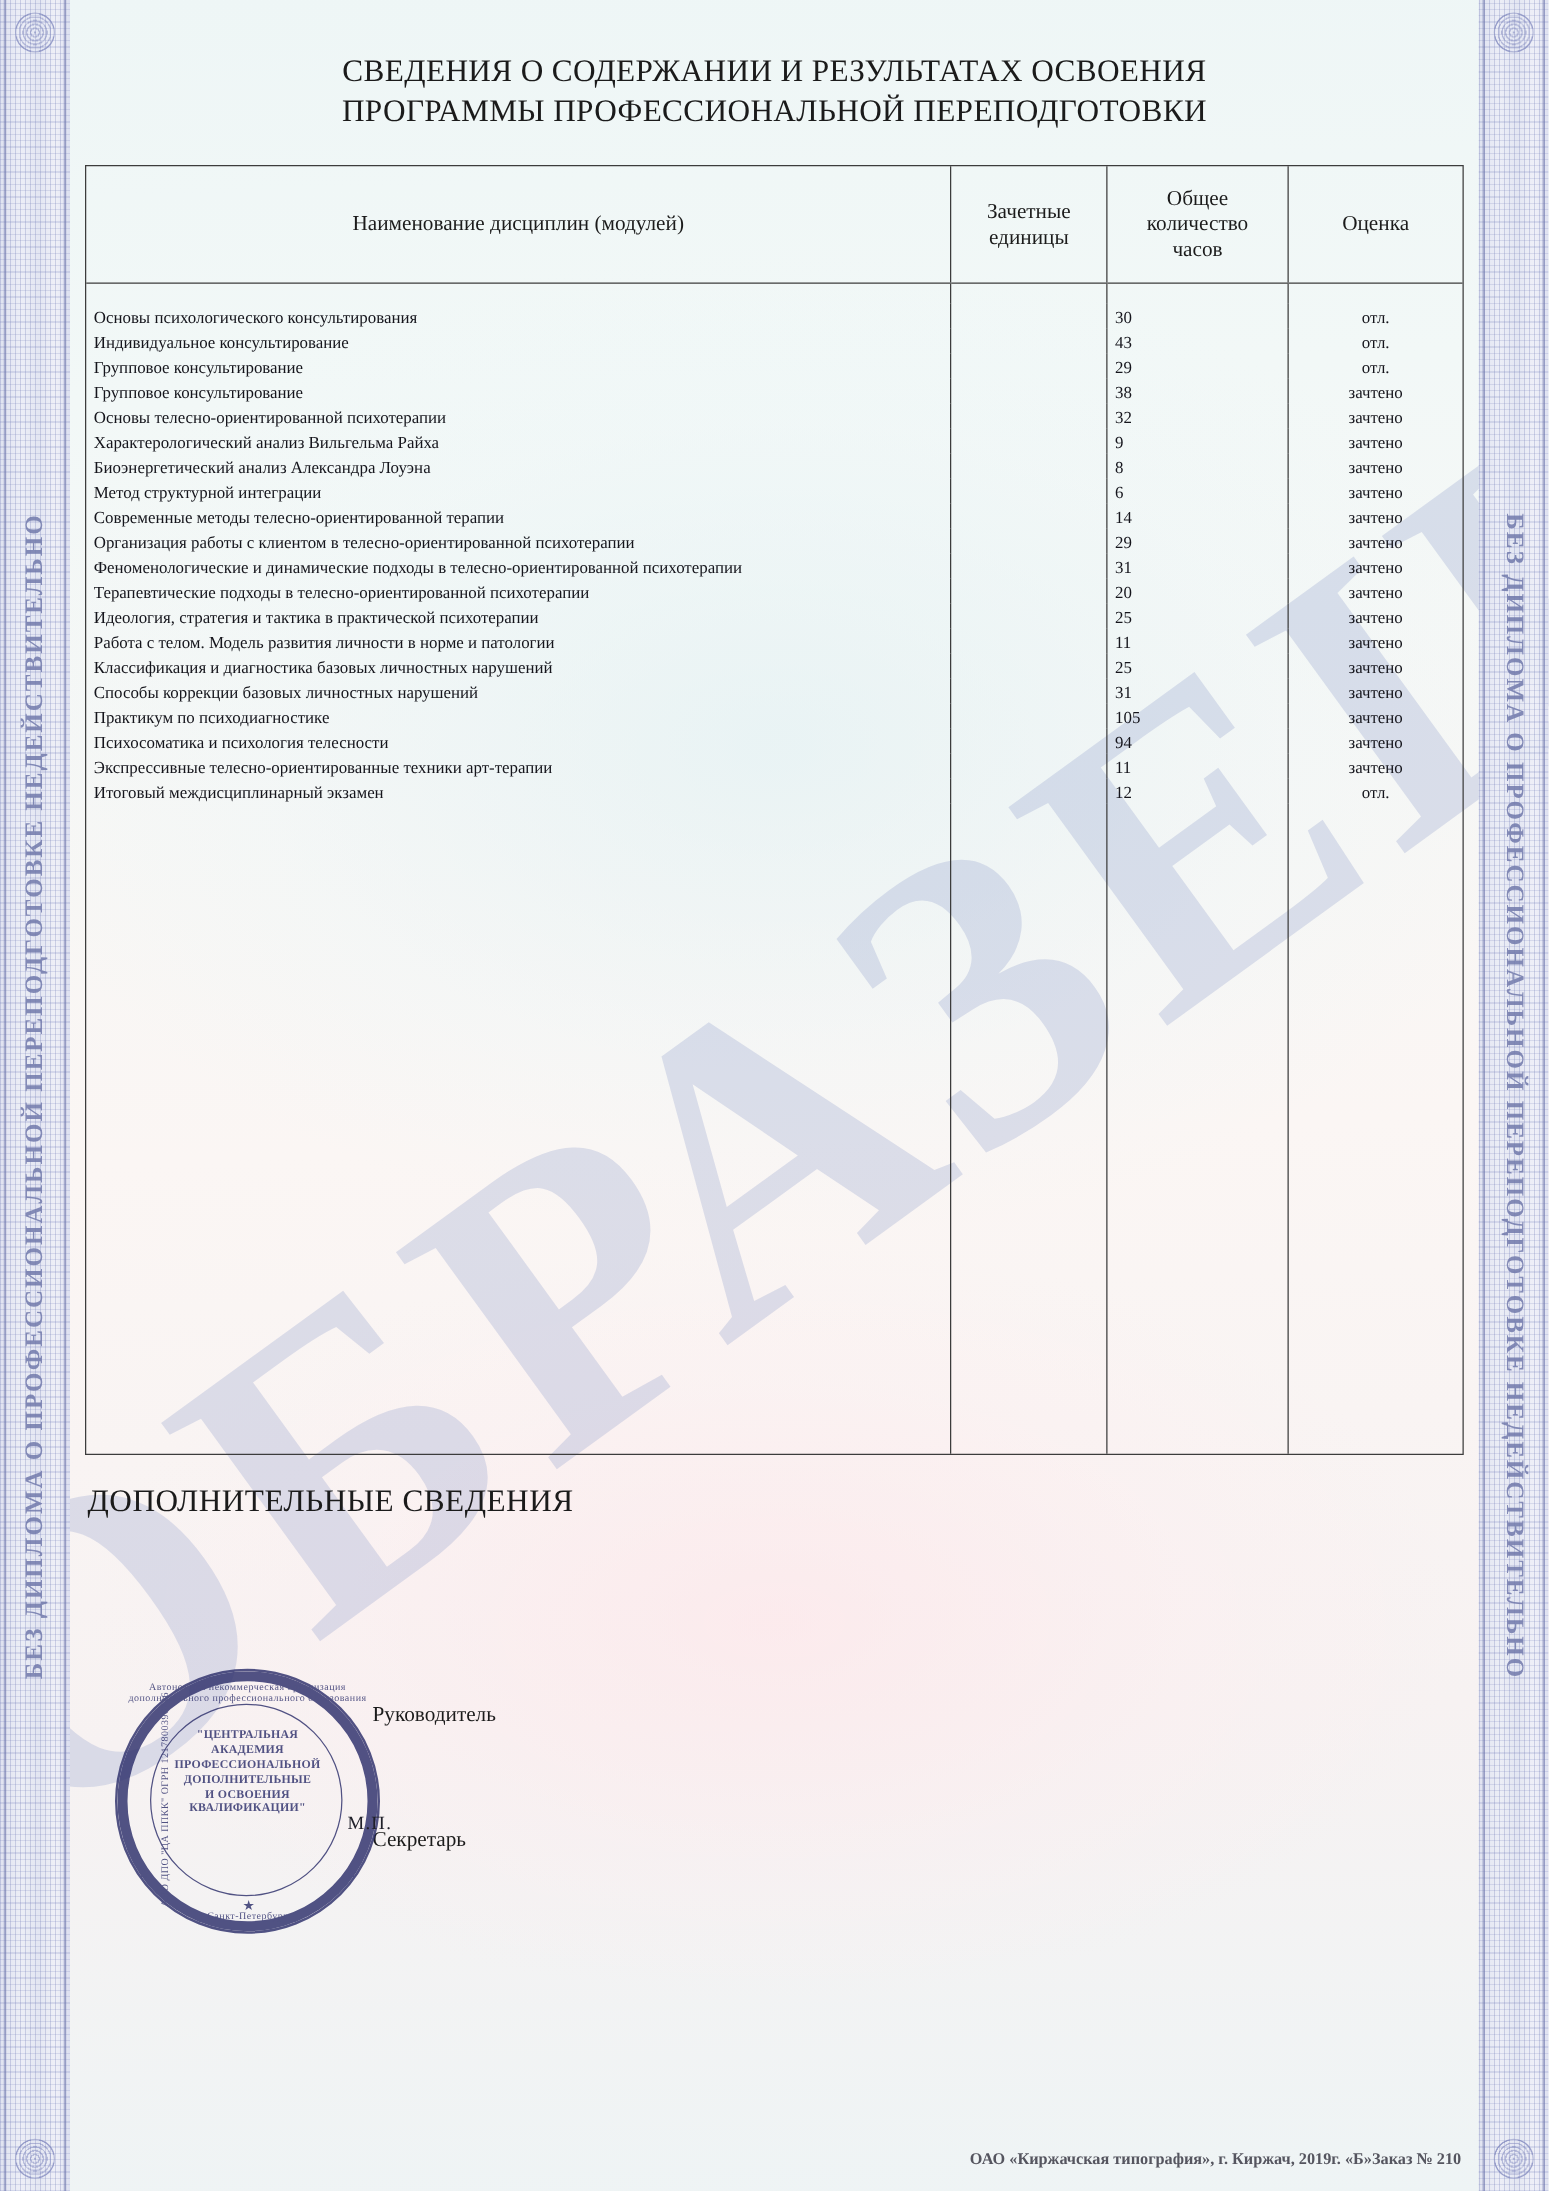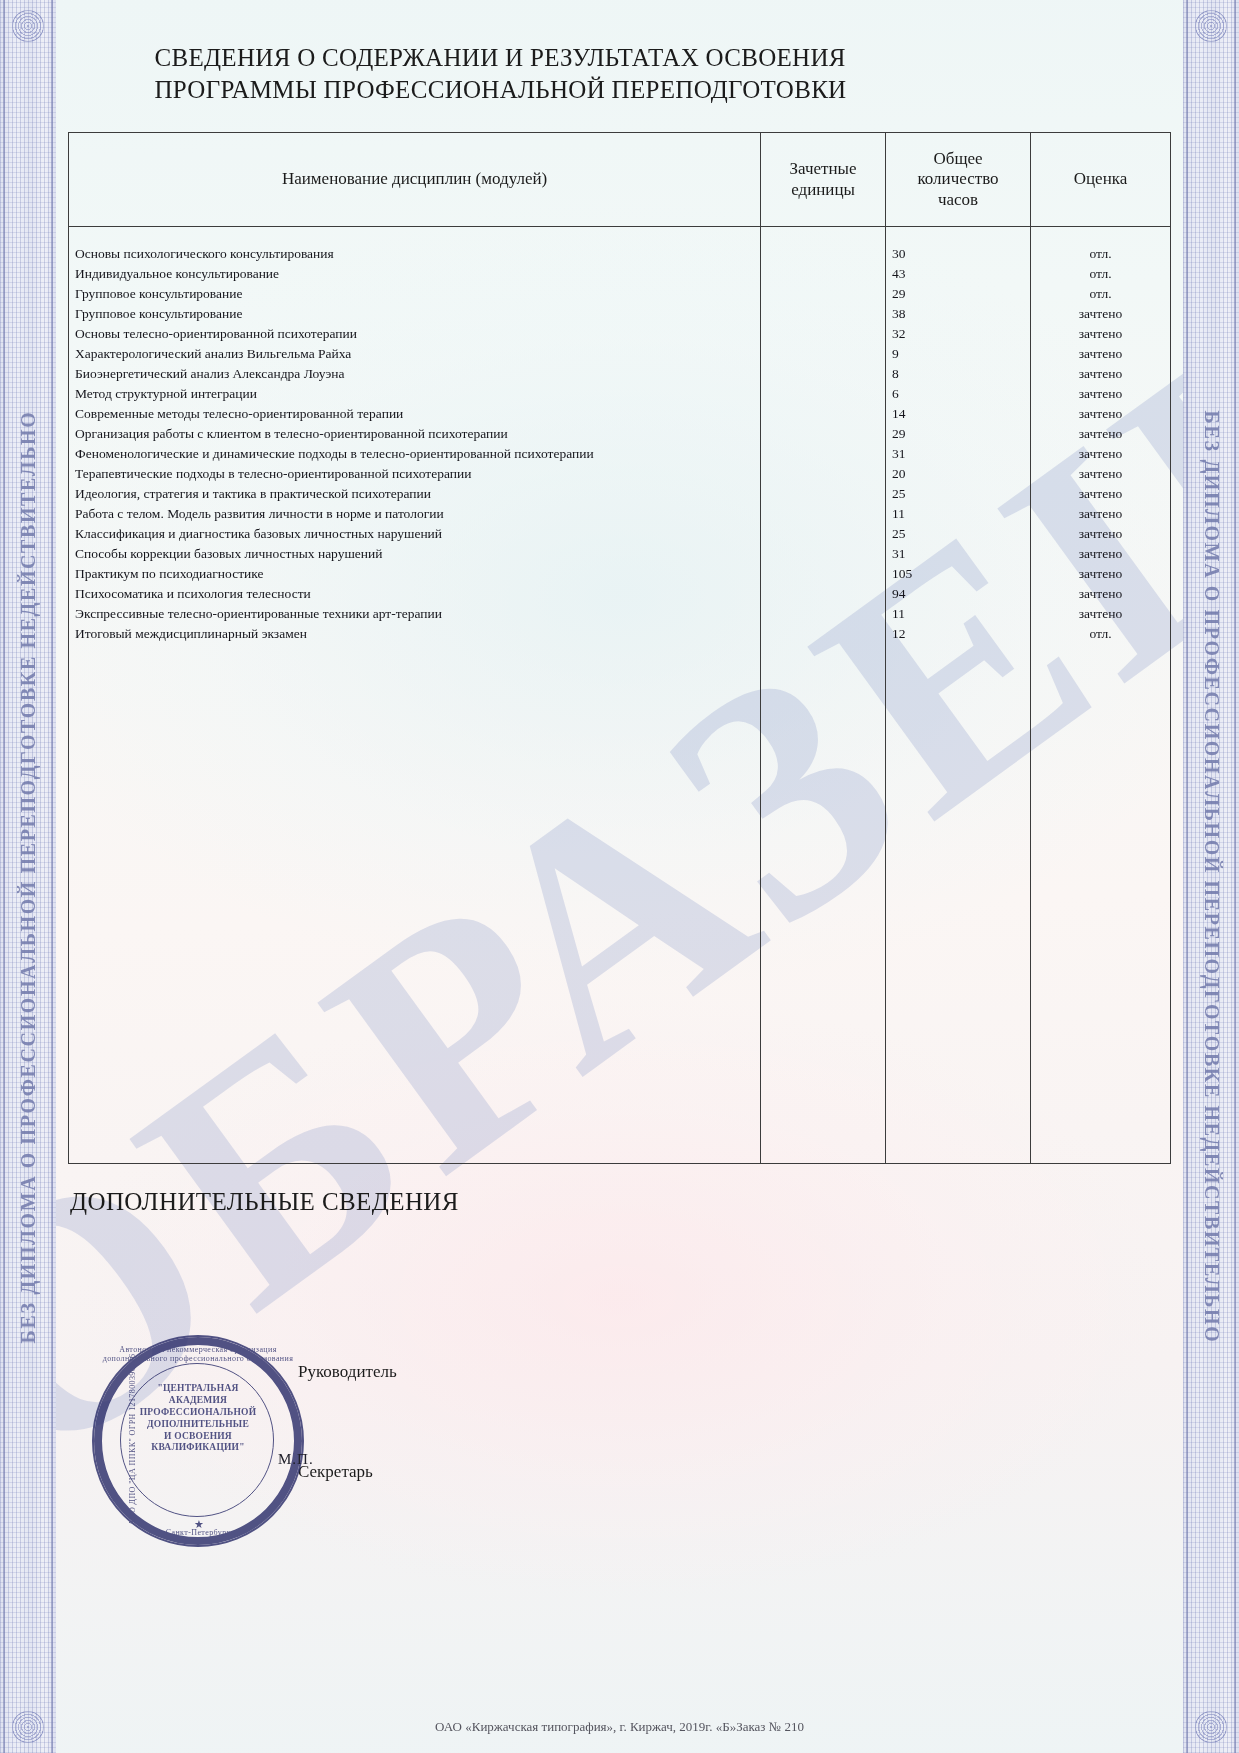--- a/index.html
+++ b/index.html
@@ -94,21 +94,21 @@
   
   .content {
     position: absolute;
     left: 56px;
     right: 56px;
     top: 0;
     bottom: 0;
   }
 
   .doc-title {
-    text-align: left;
+    text-align: center;
     margin: 42px auto 0 auto;
     width: 930px;
     font-size: 25px;
     line-height: 1.28;
     color: #1b1b1b;
     letter-spacing: 0.3px;
   }
 
   .table-wrap {
     margin: 26px 12px 0 12px;
@@ -252,22 +252,23 @@
 
   
   .footer {
     position: absolute;
     left: 14px;
     right: 14px;
     bottom: 18px;
     font-size: 13px;
     color: #55555f;
     display: flex;
-    justify-content: center;
+    justify-content: flex-end;
     align-items: flex-end;
+    font-weight: bold;
   }
 </style>
 </head>
 <body>
 
 <div class="page">
 
   <div class="watermark">ОБРАЗЕЦ</div>
 
   <div class="border-strip left">

